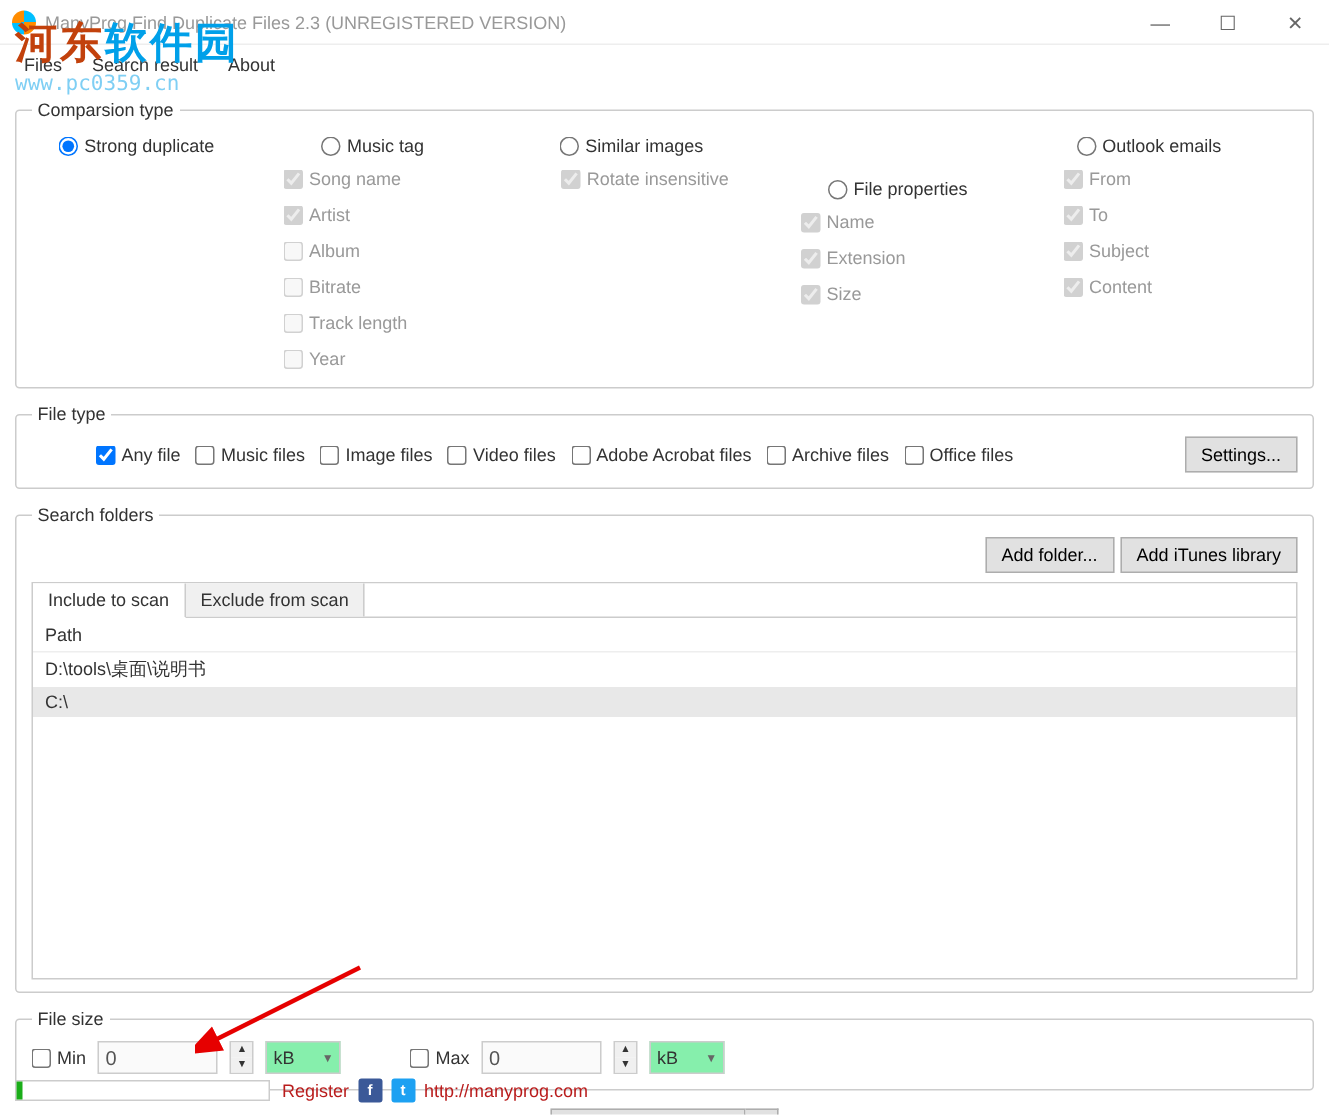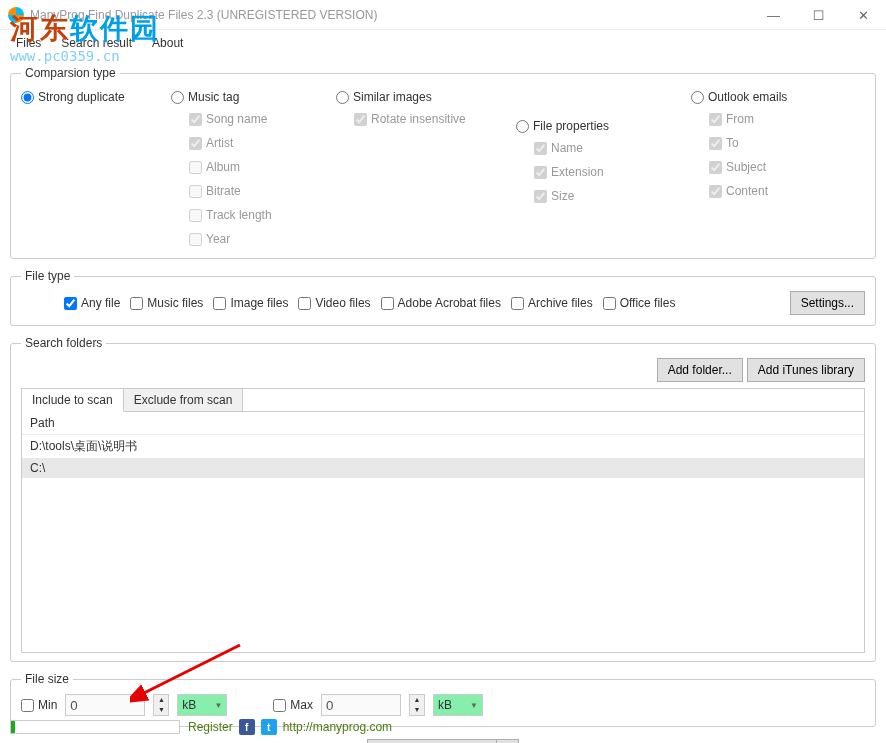--- a/index.html
+++ b/index.html
@@ -18,21 +18,21 @@
 
 .menubar { height: 26px; display: flex; align-items: center; padding-left: 8px; gap: 4px; background: #fff; }
 .menubar .menu-item { padding: 3px 8px; cursor: pointer; }
 
 .content { padding: 10px; }
 
 fieldset { border: 1px solid #ccc; border-radius: 3px; padding: 8px 10px 10px 10px; margin-bottom: 10px; position: relative; }
 legend { padding: 0 4px; font-size: 12px; color: #333; }
 
 .comp-row { display: flex; gap: 10px; }
-.comp-col { display: flex; flex-direction: column; gap: 4px; }
+.comp-col { display: flex; flex-direction: column; gap: 4px; align-items: center; }
 .comp-col.c1 { width: 140px; }
 .comp-col.c2 { width: 155px; }
 .comp-col.c3 { width: 170px; }
 .comp-col.c4 { width: 165px; margin-top: 29px; }
 .comp-col.c5 { width: 150px; }
 
 .radio-label, .check-label { display: flex; align-items: center; gap: 4px; line-height: 18px; }
 .radio-label input, .check-label input { margin: 0; }
 .sub-checks { display: flex; flex-wrap: wrap; gap: 6px 8px; padding-left: 18px; }
 .sub-checks .check-label { min-width: 80px; }
@@ -64,21 +64,21 @@
 .stop-btn { width: 130px; height: 26px; background: #e1e1e1; border: 1px solid #adadad; cursor: pointer; }
 .stop-drop { width: 22px; height: 26px; background: #e1e1e1; border: 1px solid #adadad; border-left: none; cursor: pointer; font-size: 8px; text-align: center; line-height: 22px; }
 
 .arrow-annot { position: absolute; left: 130px; top: 640px; z-index: 20; pointer-events: none; }
 
 .statusbar { position: absolute; bottom: 4px; left: 10px; right: 10px; height: 24px; display: flex; align-items: center; gap: 8px; }
 .progress { width: 170px; height: 14px; border: 1px solid #ccc; background: #fff; position: relative; }
 .progress .bar { position: absolute; left: 0; top: 0; bottom: 0; width: 4px; background: #1aad19; }
 .status-text { flex: 1; white-space: nowrap; overflow: hidden; font-size: 12px; }
 .status-right { display: flex; align-items: center; gap: 6px; font-size: 12px; }
-.status-right a { color: #4d7c0f; text-decoration: none; }
+.status-right a { color: #b91c1c; text-decoration: none; }
 .social-icon { width: 16px; height: 16px; display: inline-flex; align-items: center; justify-content: center; border-radius: 2px; color: #fff; font-size: 10px; font-weight: bold; }
 .fb-icon { background: #3b5998; }
 .tw-icon { background: #1da1f2; }
 </style>
 </head>
 <body>
 
 <div class="watermark">
   <div class="wm-top"><span class="orange">河东</span><span>软件园</span></div>
   <div class="wm-url">www.pc0359.cn</div>

